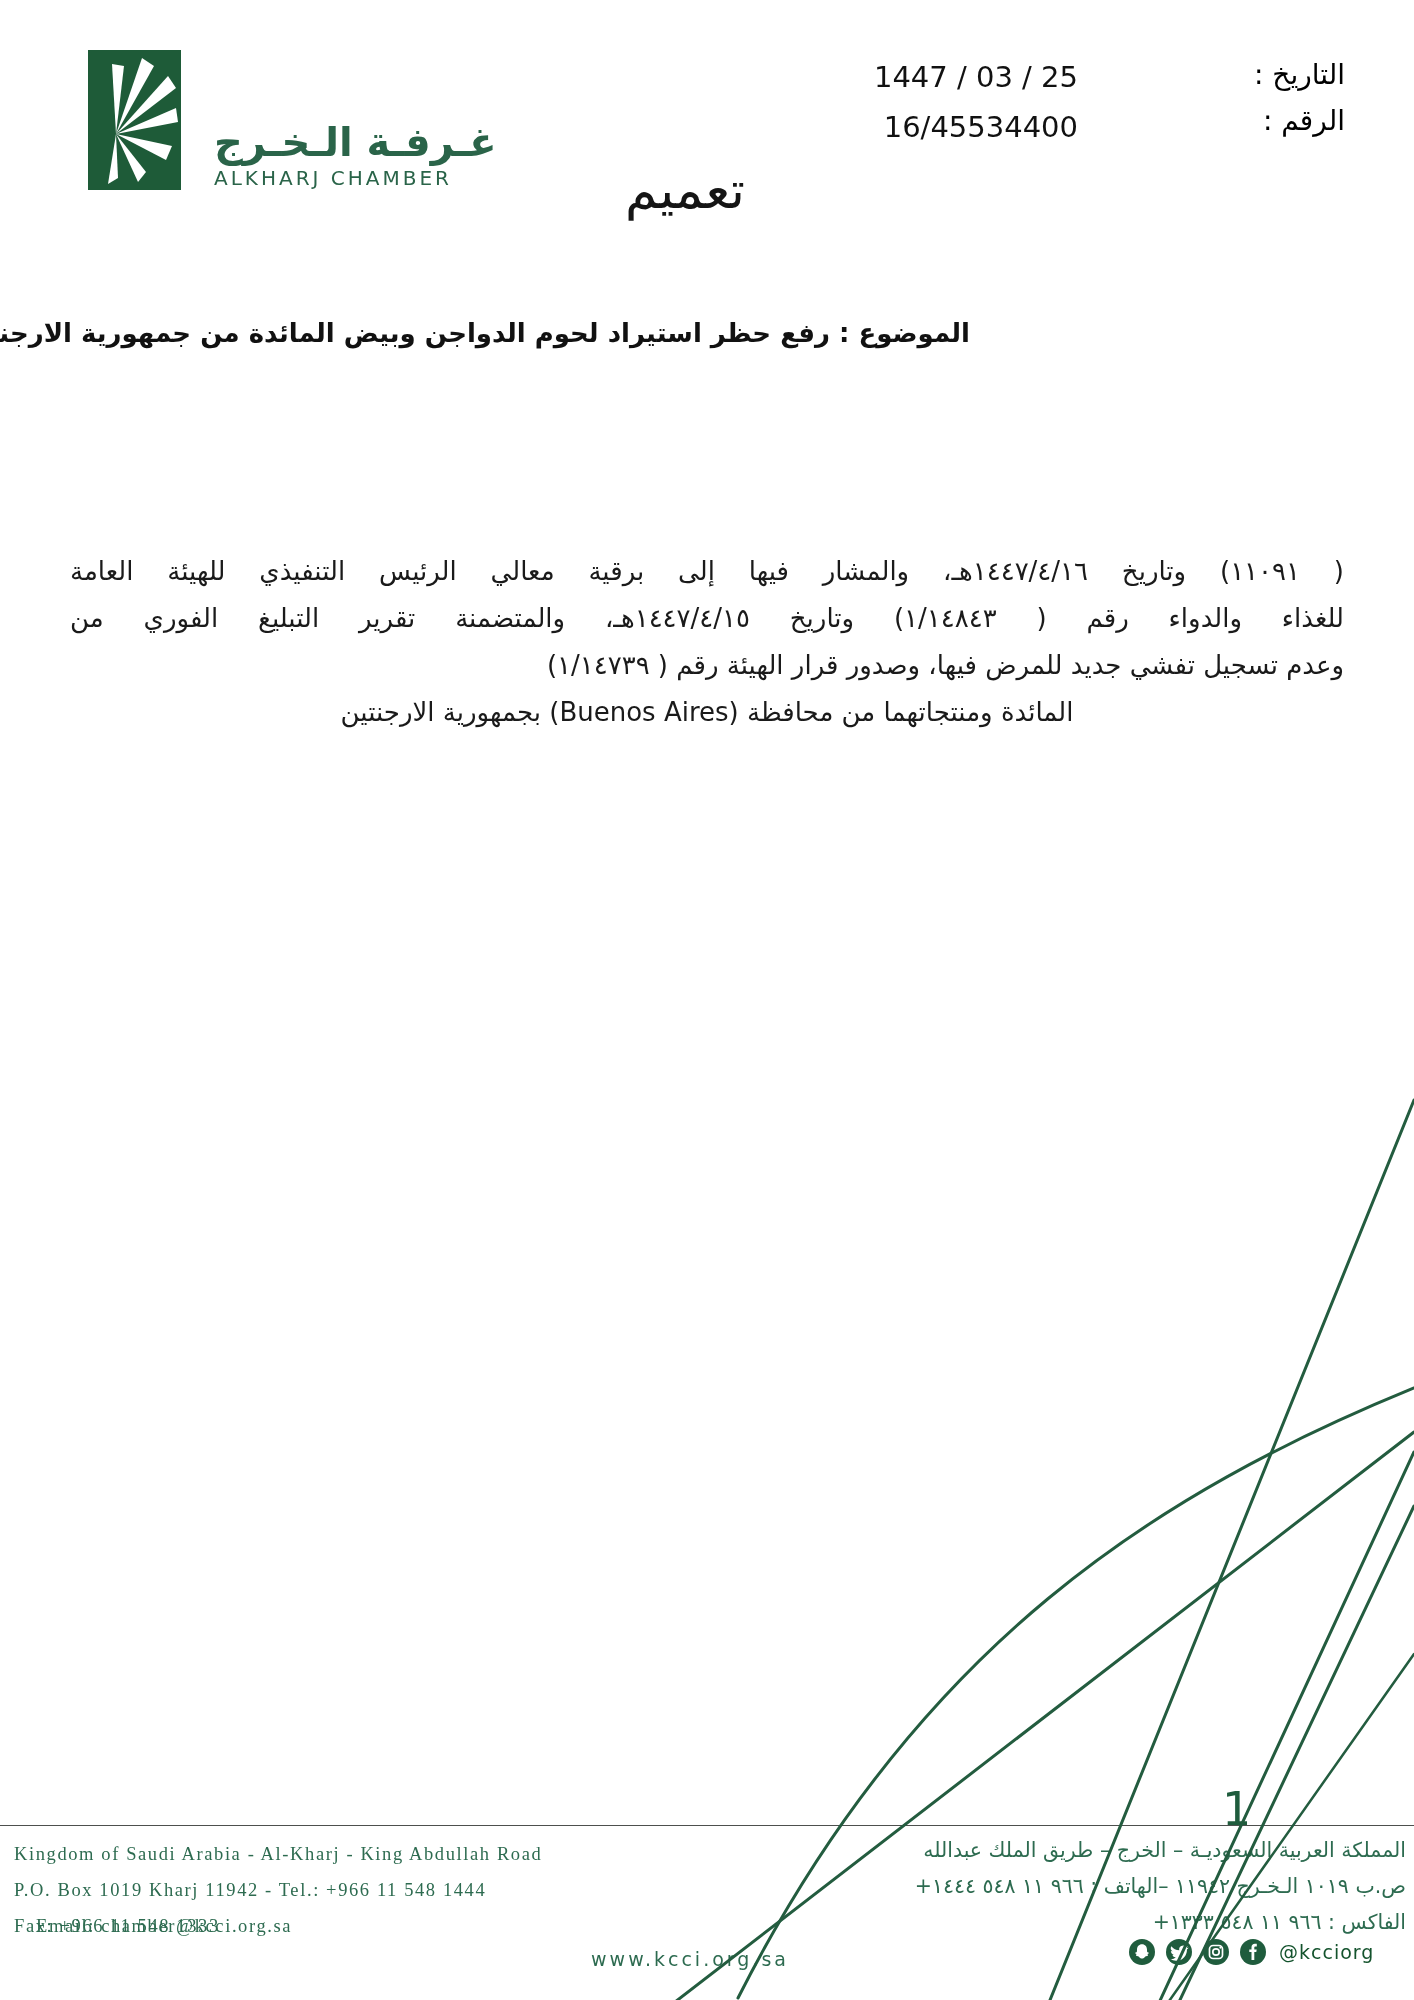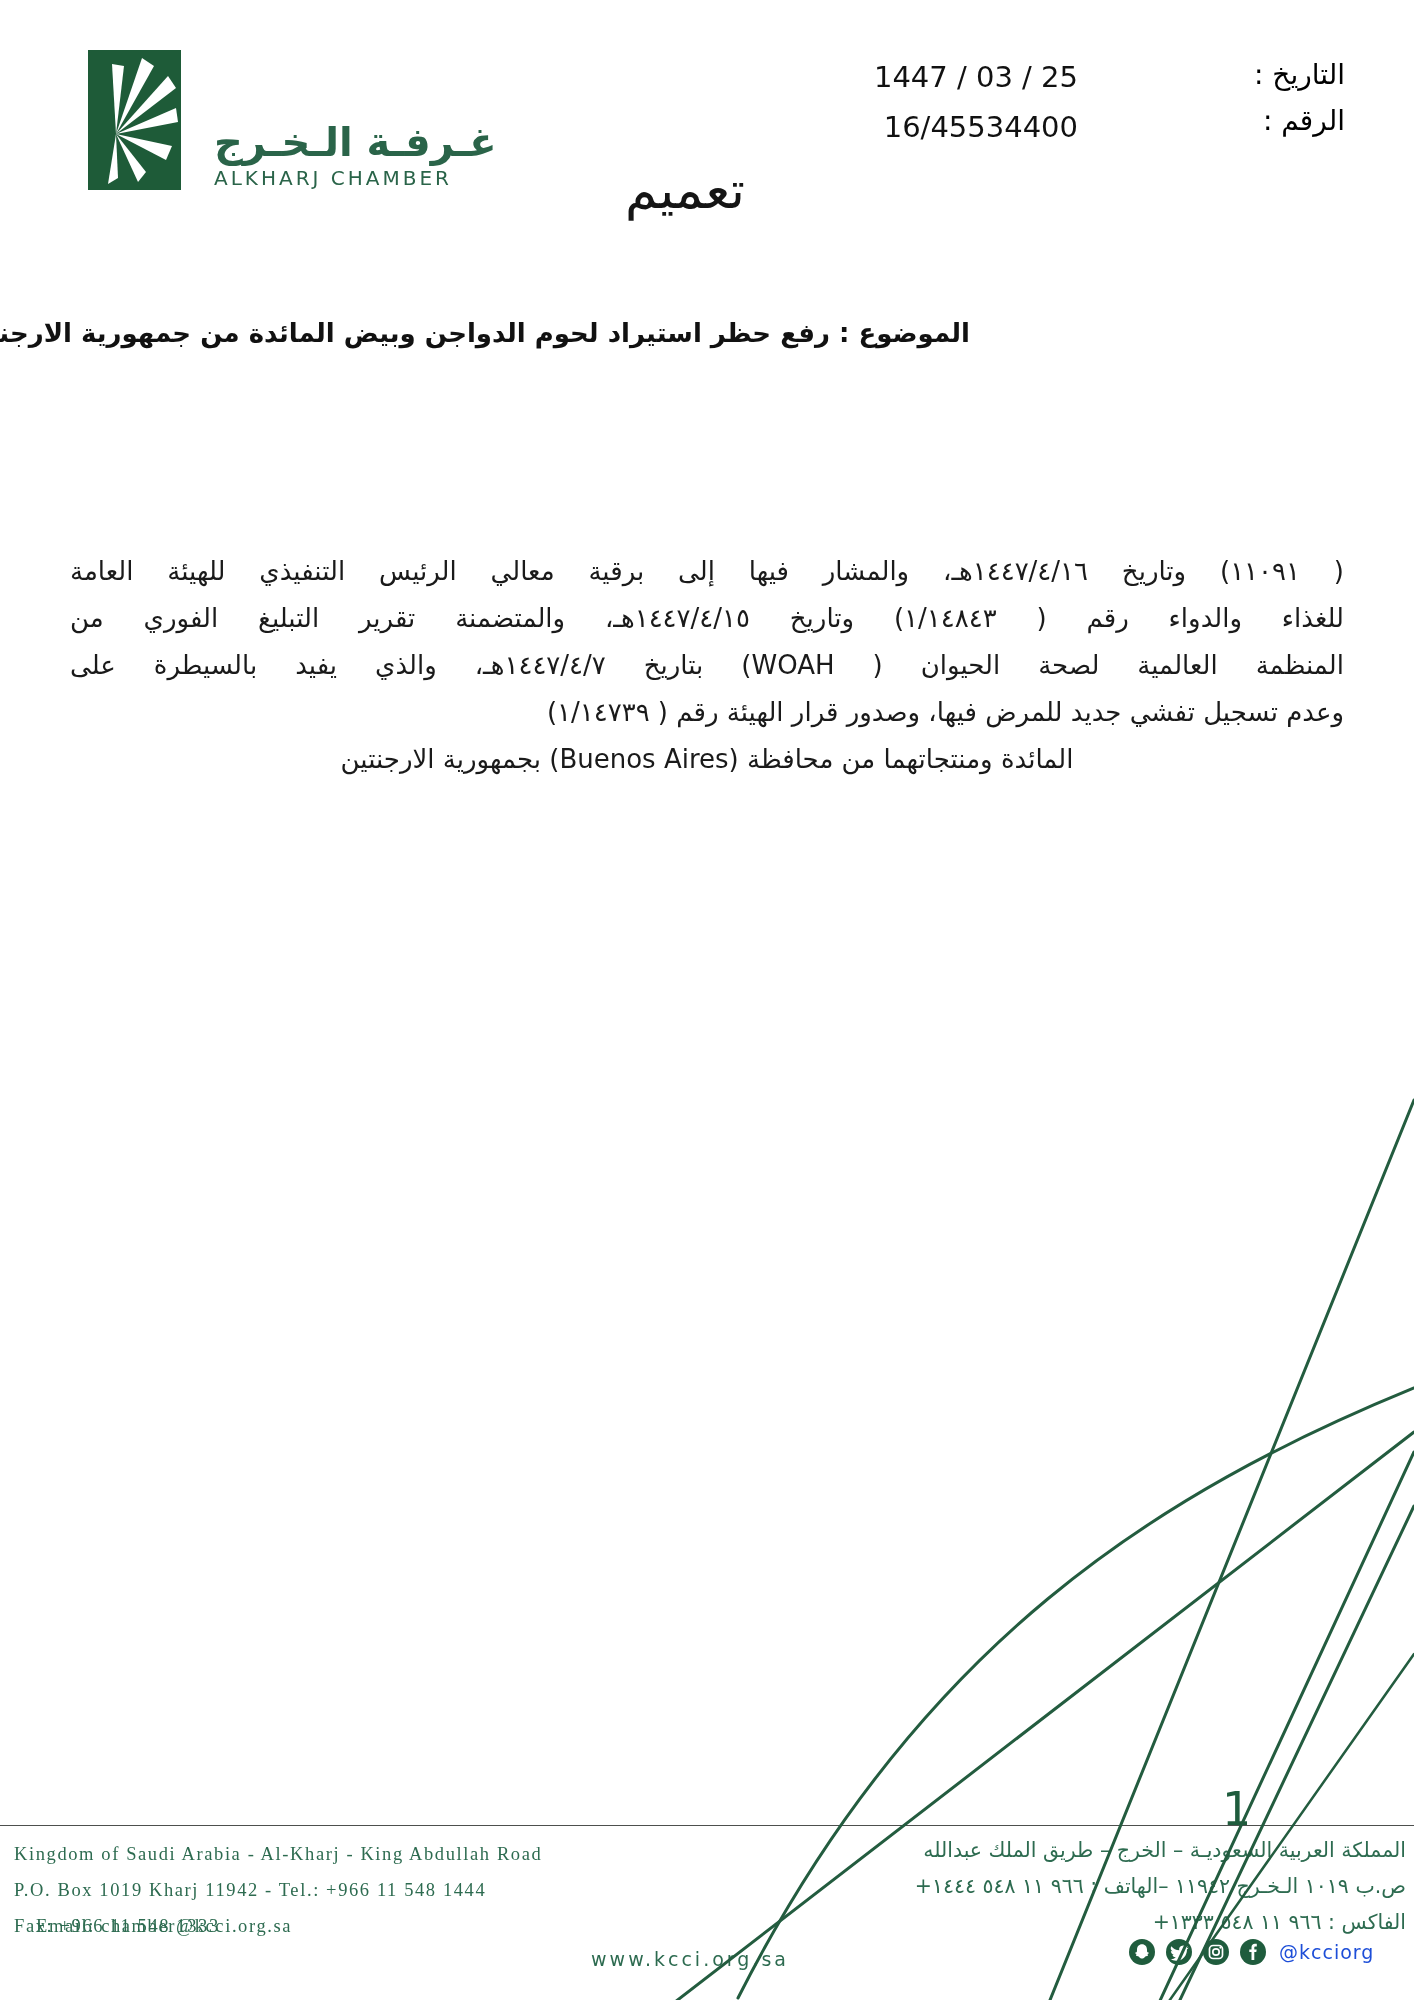--- a/index.html
+++ b/index.html
@@ -28,21 +28,21 @@
   .page-number{position:absolute;left:1222px;top:1782px;font-size:46px;color:#1f5c3d;}
   .footer-en{position:absolute;left:14px;top:1836px;width:600px;color:#2d6b50;font-size:18.5px;letter-spacing:1.6px;line-height:36px;font-family:Liberation Serif, serif;}
   .footer-en .overlap{position:relative;height:36px;}
   .footer-en .overlap span{position:absolute;top:0;white-space:nowrap;}
   .footer-en .overlap .fax{left:0;}
   .footer-en .overlap .email{left:22px;}
   .footer-ar{position:absolute;right:8px;top:1832px;width:640px;color:#2d6b50;font-size:20.5px;line-height:36px;direction:rtl;text-align:right;white-space:nowrap;}
   .website{position:absolute;left:540px;top:1948px;width:300px;text-align:center;color:#2d6b50;font-size:19px;letter-spacing:3px;}
   .social{position:absolute;left:1128px;top:1938px;display:flex;align-items:center;gap:9px;}
   .social .icn{width:28px;height:28px;display:block;}
-  .social .handle{color:#1d4ed8;font-size:19px;letter-spacing:1px;margin-left:3px;}
+  .social .handle{color:#14532d;font-size:19px;letter-spacing:1px;margin-left:3px;}
   
   .deco{position:absolute;left:0;top:0;width:1414px;height:2000px;pointer-events:none;}
 </style>
 </head>
 <body>
 
 <div class="page">
 
   <div class="logo-square">
     <svg viewBox="0 0 93 140">
@@ -66,21 +66,20 @@
   <div class="meta-label" style="top:104px;">الرقم :</div>
   <div class="meta-value" style="top:110px;">16/45534400</div>
 
   <div class="doc-title">تعميم</div>
 
   <div class="subject">الموضوع : رفع حظر استيراد لحوم الدواجن وبيض المائدة من جمهورية الارجنتين</div>
 
   <div class="body-text">
     <div class="bl">( ١١٠٩١) وتاريخ ١٤٤٧/٤/١٦هـ، والمشار فيها إلى برقية معالي الرئيس التنفيذي للهيئة العامة</div>
     <div class="bl">للغذاء والدواء رقم ( ١/١٤٨٤٣) وتاريخ ١٤٤٧/٤/١٥هـ، والمتضمنة تقرير التبليغ الفوري من</div>
-    <div class="bl">المنظمة العالمية لصحة الحيوان ( WOAH) بتاريخ ١٤٤٧/٤/٧هـ، والذي يفيد بالسيطرة على</div>
     <div class="bl start">وعدم تسجيل تفشي جديد للمرض فيها، وصدور قرار الهيئة رقم ( ١/١٤٧٣٩)</div>
     <div class="bl center">المائدة ومنتجاتهما من محافظة (Buenos Aires) بجمهورية الارجنتين</div>
   </div>
 
   <div class="footer-divider"></div>
   <div class="page-number">1</div>
 
   <div class="footer-en">
     <div>Kingdom of Saudi Arabia - Al-Kharj - King Abdullah Road</div>
     <div>P.O. Box 1019 Kharj 11942 - Tel.: +966 11 548 1444</div>

